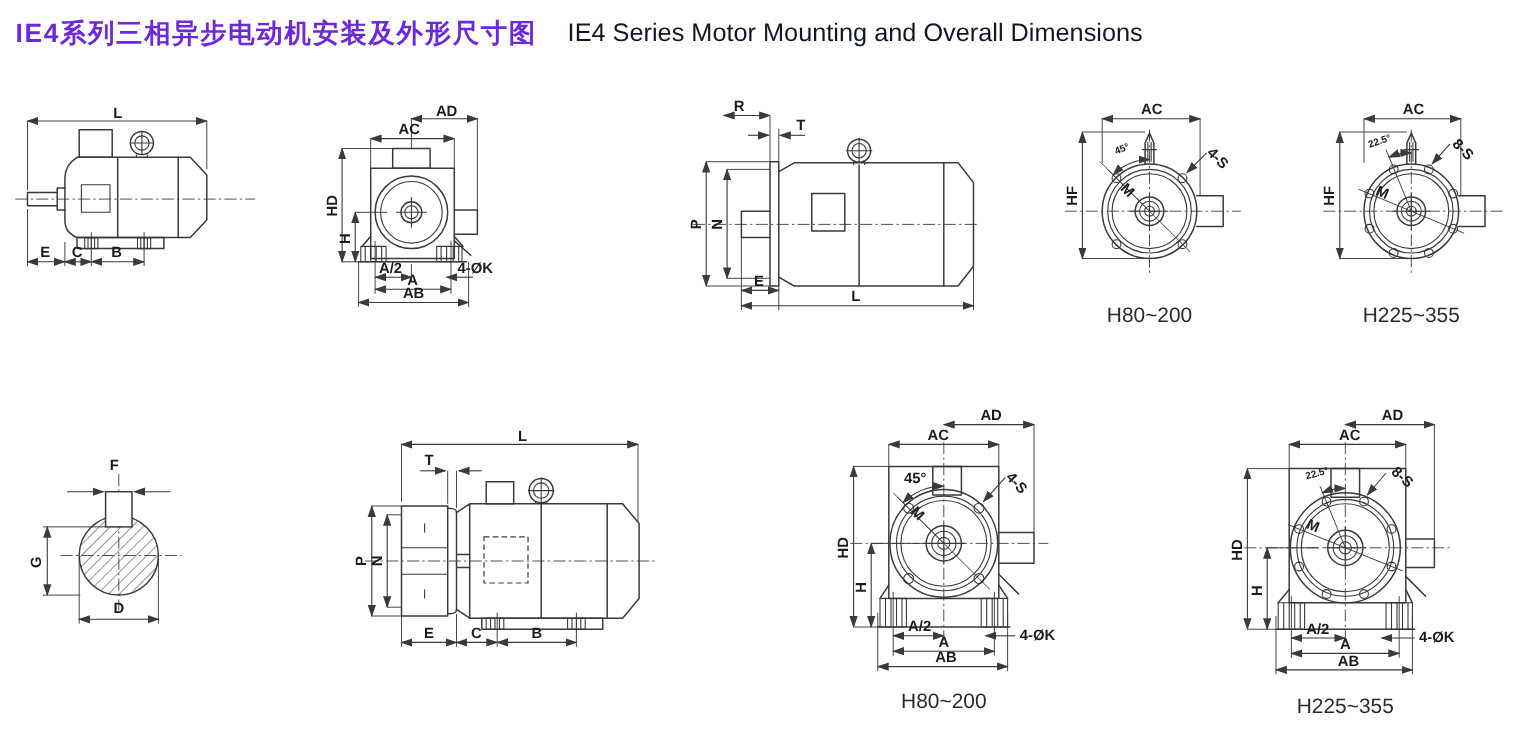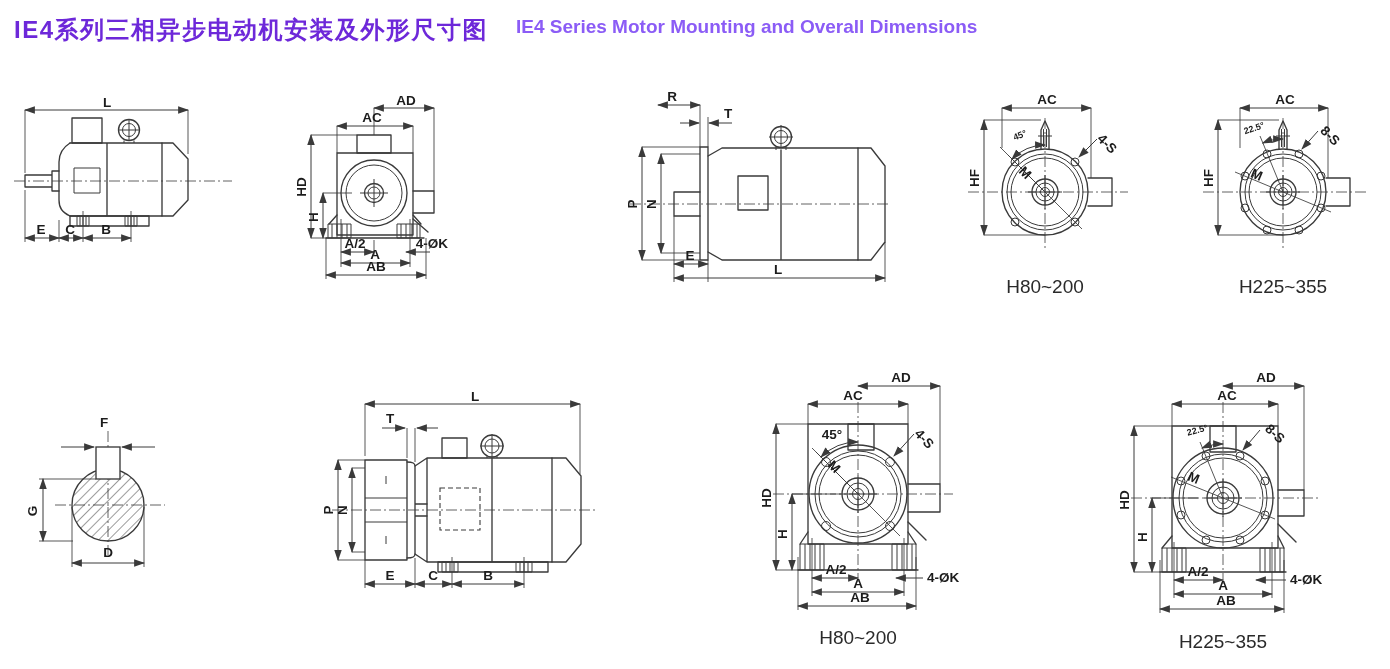--- a/index.html
+++ b/index.html
@@ -1,19 +1,19 @@
 <!DOCTYPE html>
 <html><head>
 <meta charset="utf-8">
 <style>
   *{margin:0;padding:0;box-sizing:border-box}
   html,body{width:1390px;height:669px;background:#ffffff;overflow:hidden}
   body{position:relative;font-family:"Liberation Sans",sans-serif}
   .title-zh{position:absolute;left:14px;top:14px;font-size:24px;font-weight:bold;color:#6d28d9;letter-spacing:1.5px;white-space:nowrap}
-  .title-en{position:absolute;left:516px;top:16px;font-size:19px;font-weight:bold;color:#8b5cf6;white-space:nowrap}
+  .title-en{position:absolute;left:516px;top:16px;font-size:23px;font-weight:normal;color:#0f172a;white-space:nowrap}
   .fig{position:absolute}
   svg{overflow:visible}
   svg .ln{fill:none;stroke:#3a3a3a;stroke-width:1.35;stroke-linejoin:round;stroke-linecap:round}
   svg .tn{fill:none;stroke:#3a3a3a;stroke-width:1;stroke-linejoin:round}
   svg .dim{fill:none;stroke:#3a3a3a;stroke-width:1;marker-start:url(#arr);marker-end:url(#arr)}
   svg .dime{fill:none;stroke:#3a3a3a;stroke-width:1;marker-end:url(#arr)}
   svg .ext{fill:none;stroke:#3a3a3a;stroke-width:0.85}
   svg .cl{fill:none;stroke:#3a3a3a;stroke-width:0.8;stroke-dasharray:11 3 2 3}
   svg .dsh{fill:none;stroke:#3a3a3a;stroke-width:1.1;stroke-dasharray:5 3}
   svg text{fill:#1c1c1c;font-family:"Liberation Sans",sans-serif}

